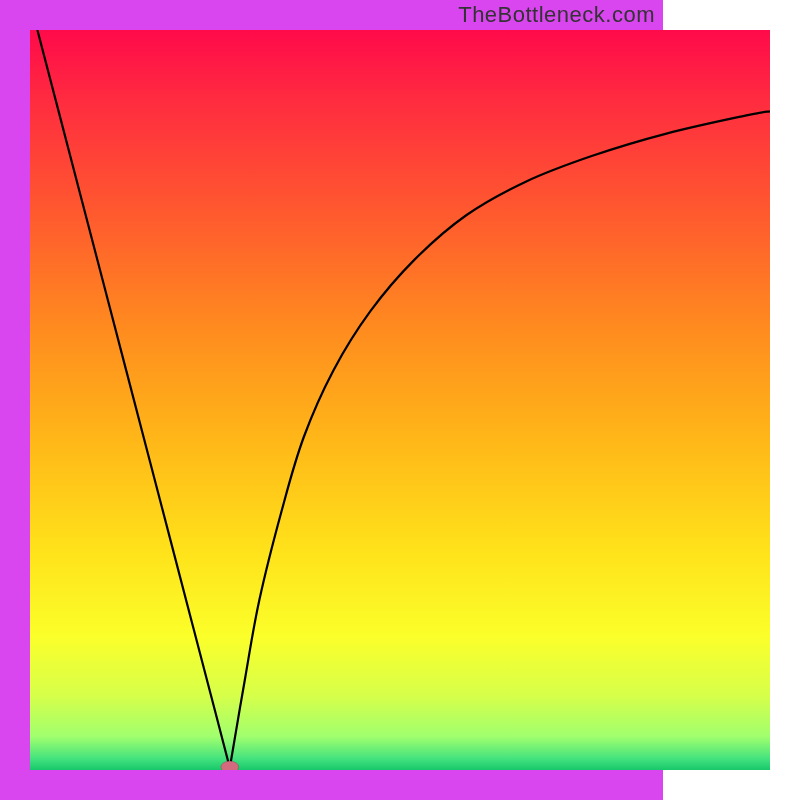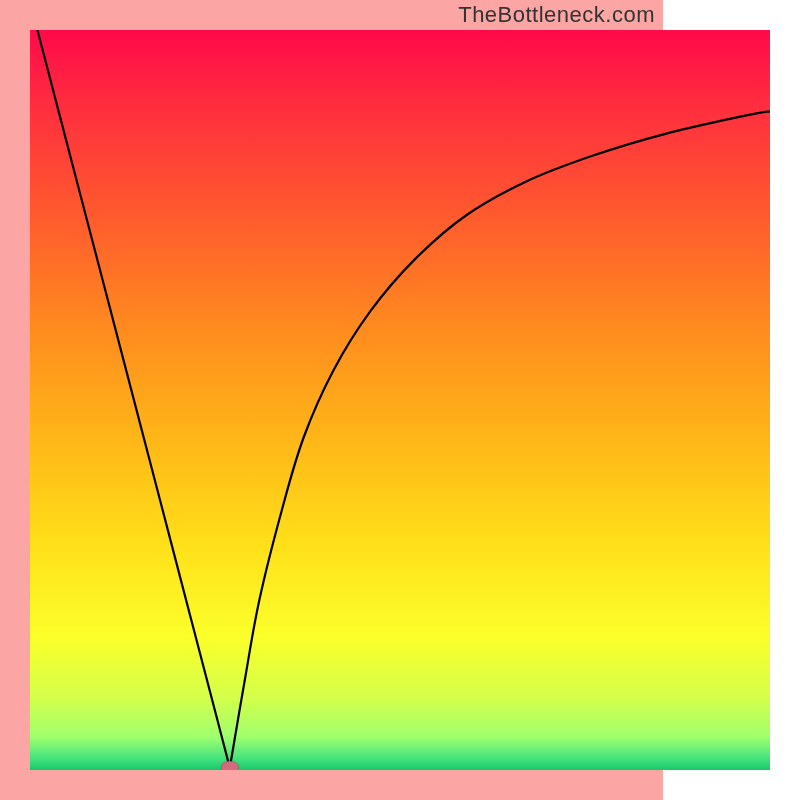--- a/index.html
+++ b/index.html
@@ -6,21 +6,21 @@
     margin: 0;
     padding: 0;
     width: 800px;
     height: 800px;
     overflow: hidden;
     font-family: Arial, Helvetica, sans-serif;
   }
   .frame {
     width: 663px;
     height: 800px;
-    background: #fca5a5;
+    background: #d946ef;
     position: relative;
   }
   .watermark {
     position: absolute;
     top: 2px;
     right: 8px;
     color: #333;
     font-size: 22px;
     font-weight: 500;
     letter-spacing: 0.5px;

